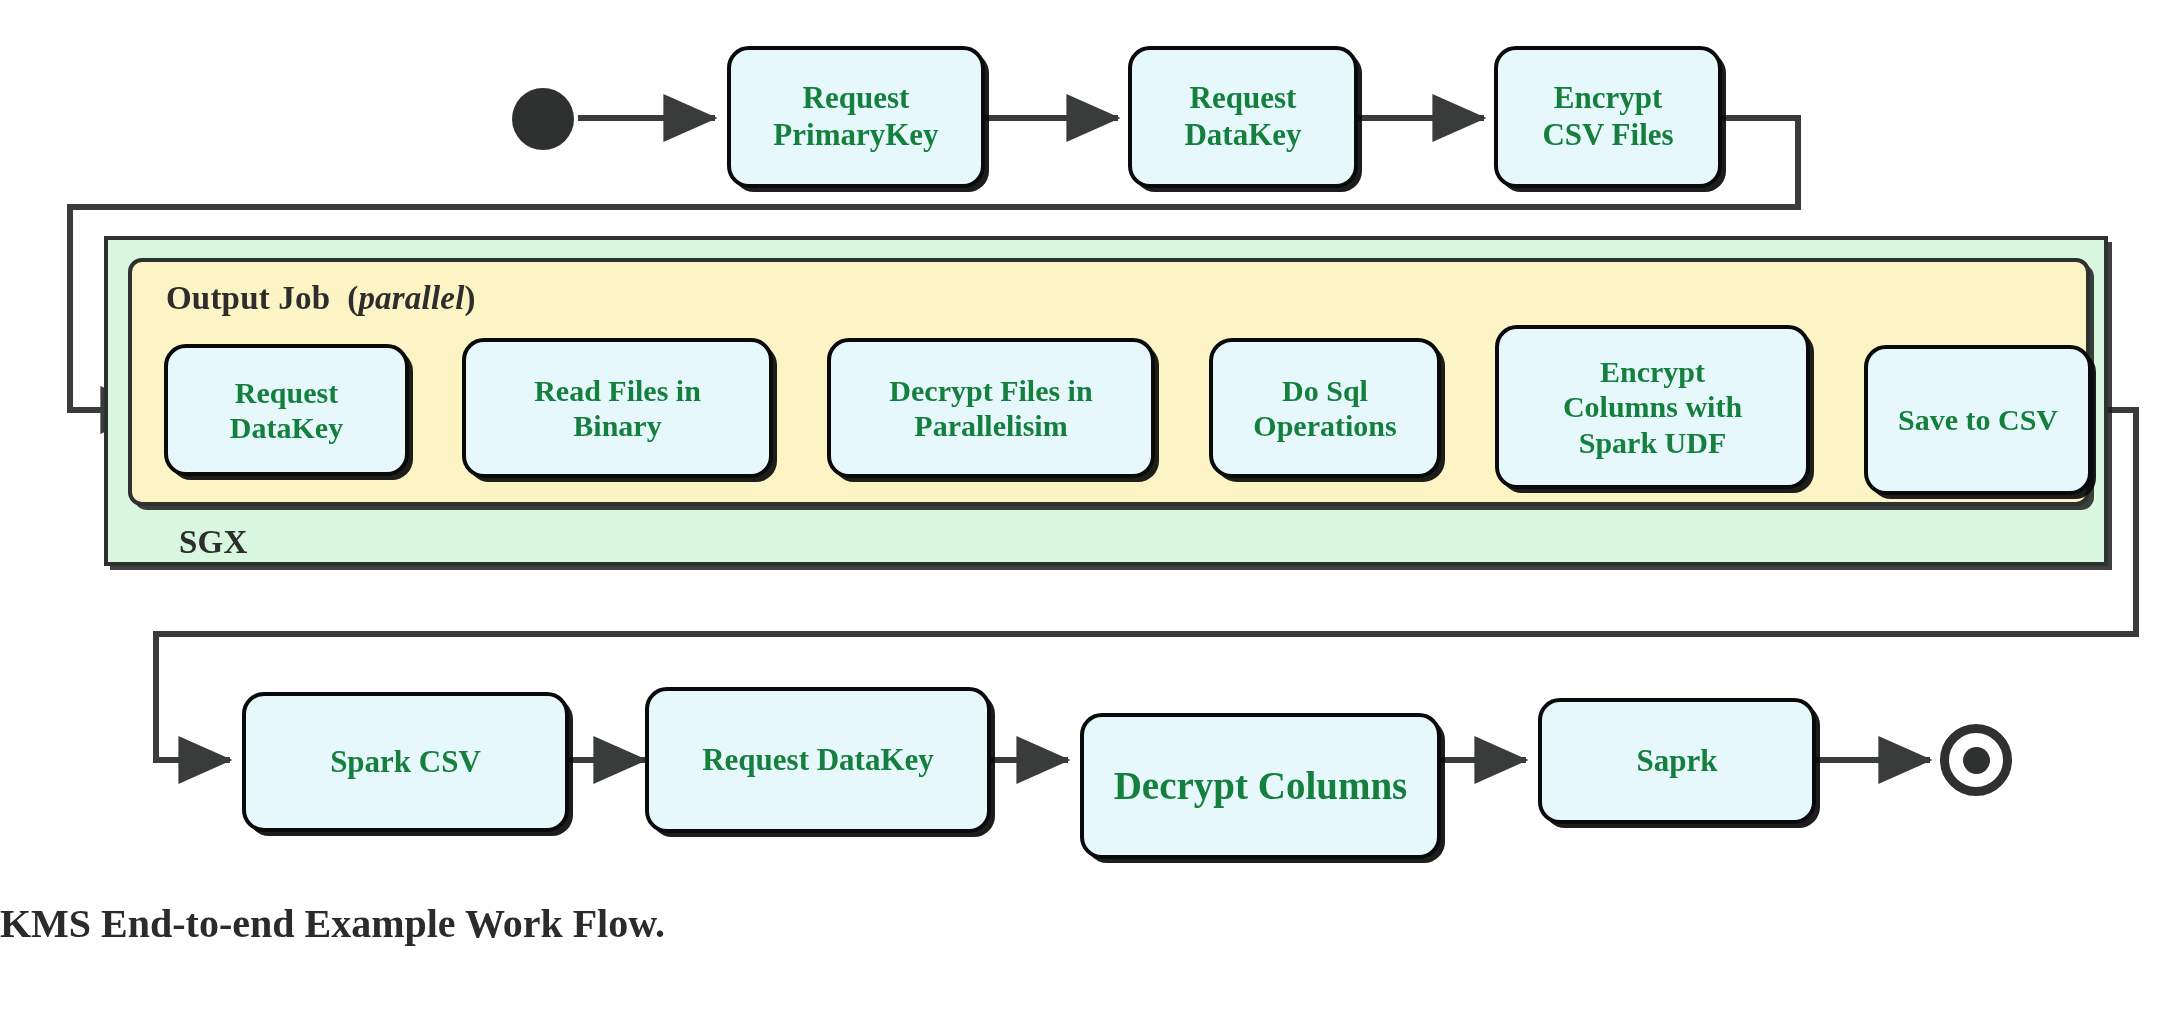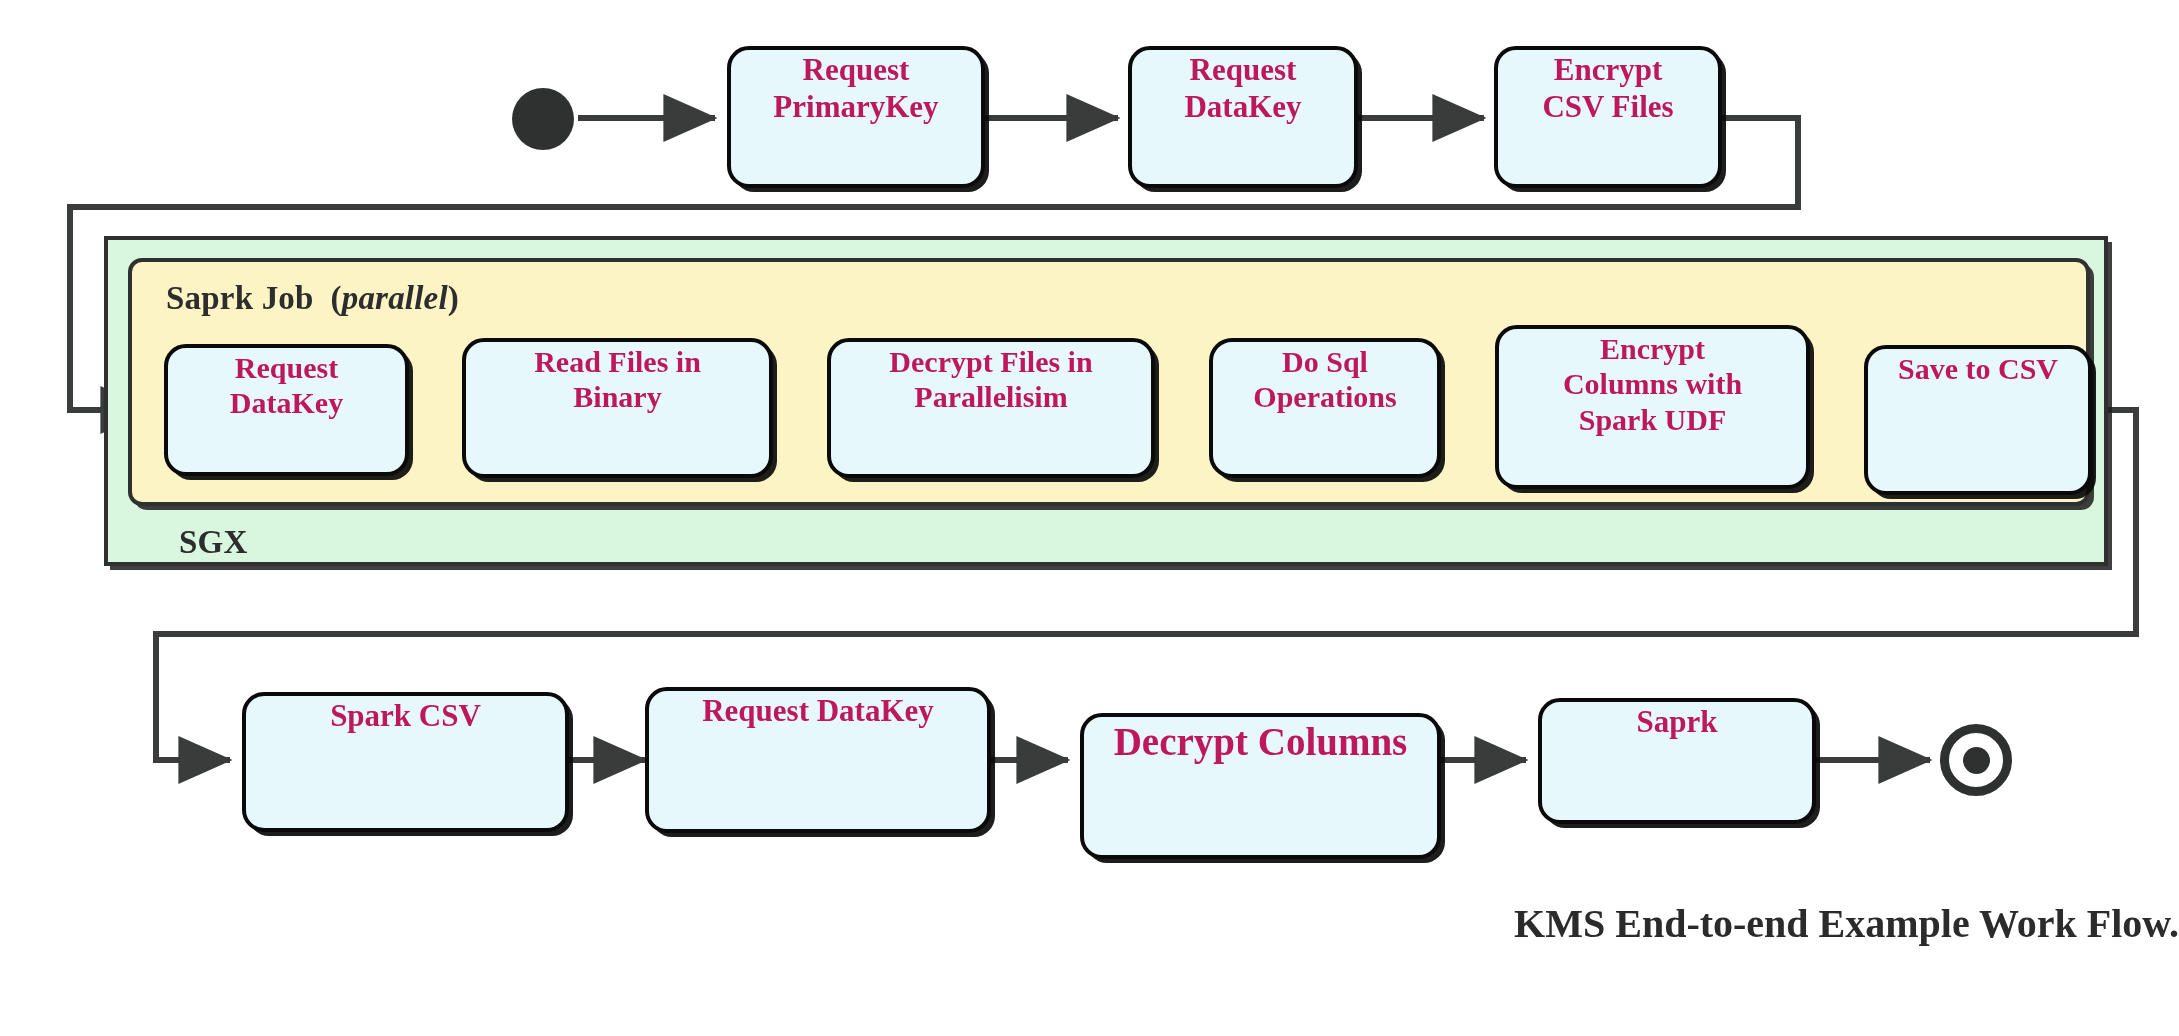--- a/index.html
+++ b/index.html
@@ -54,24 +54,24 @@
     font-weight: bold;
   }
   .node {
     position: absolute;
     box-sizing: border-box;
     background: #e6f8fc;
     border: 4px solid #0a0a0a;
     border-radius: 22px;
     box-shadow: 5px 5px 0 -1px rgba(10,10,10,0.92);
     display: flex;
-    align-items: flex-start;
+    align-items: center;
     justify-content: center;
     text-align: center;
-    color: #be185d;
+    color: #15803d;
     font-weight: bold;
     line-height: 1.18;
     padding: 2px 2px;
   }
   .node-label {
     display: block;
     white-space: pre-line;
   }
   .start-node {
     position: absolute;
@@ -90,21 +90,21 @@
   }
   .end-node-inner {
     width: 50%;
     height: 50%;
     border-radius: 50%;
     background: #2f3130;
   }
   .caption {
     position: absolute;
     width: 100%;
-    text-align: right;
+    text-align: left;
     font-weight: bold;
     color: #2b2b2b;
   }
 </style>
 </head>
 <body>
 
 <div id="canvas">
 
   <svg id="wires" viewBox="0 0 2179 1036">
@@ -139,21 +139,21 @@
     </g>
   </svg>
 
   <div class="container-box sgx-box" style="left:104px; top:236px; width:2004px; height:330px;"></div>
 
   <div class="container-box spark-box" style="left:128px; top:258px; width:1962px; height:248px;"></div>
 
   <div class="container-label" style="left:160px; top:524px; font-size:33px;margin-left:19px;">SGX</div>
 
   <div class="container-label" style="left:166px; top:280px; font-size:33px;">
-    <span>Saprk Job</span><span class="par">&nbsp; (<em>parallel</em>)</span>
+    <span>Output Job</span><span class="par">&nbsp; (<em>parallel</em>)</span>
   </div>
 
   <div class="start-node" style="left:512px; top:88px; width:62px; height:62px;"></div>
 
   <div class="node" style="left:727px; top:46px; width:258px; height:142px; font-size:31px;">
     <span class="node-label">Request
 PrimaryKey</span>
   </div>
 
   <div class="node" style="left:1128px; top:46px; width:230px; height:142px; font-size:31px;">

